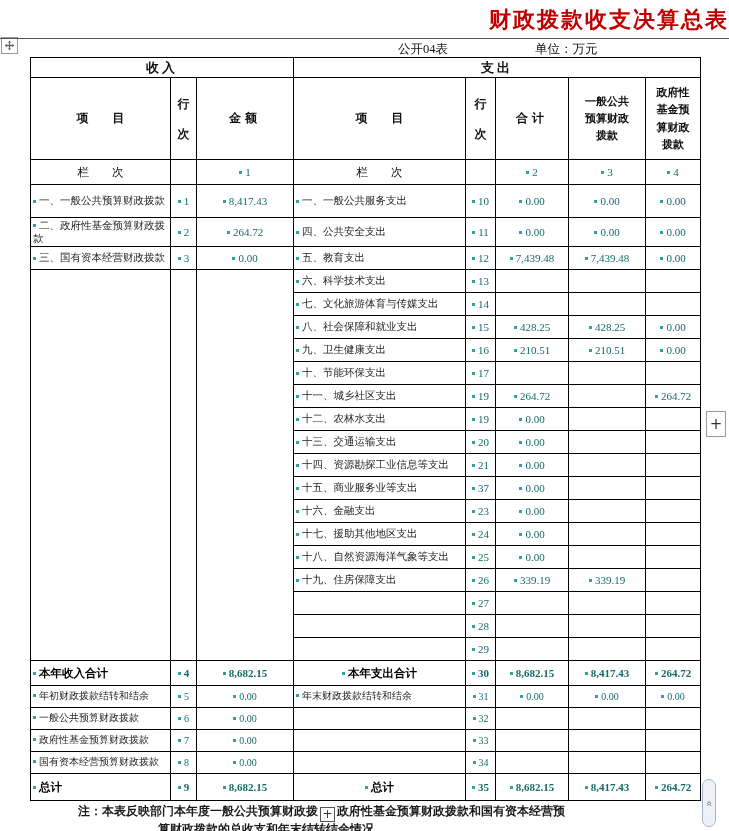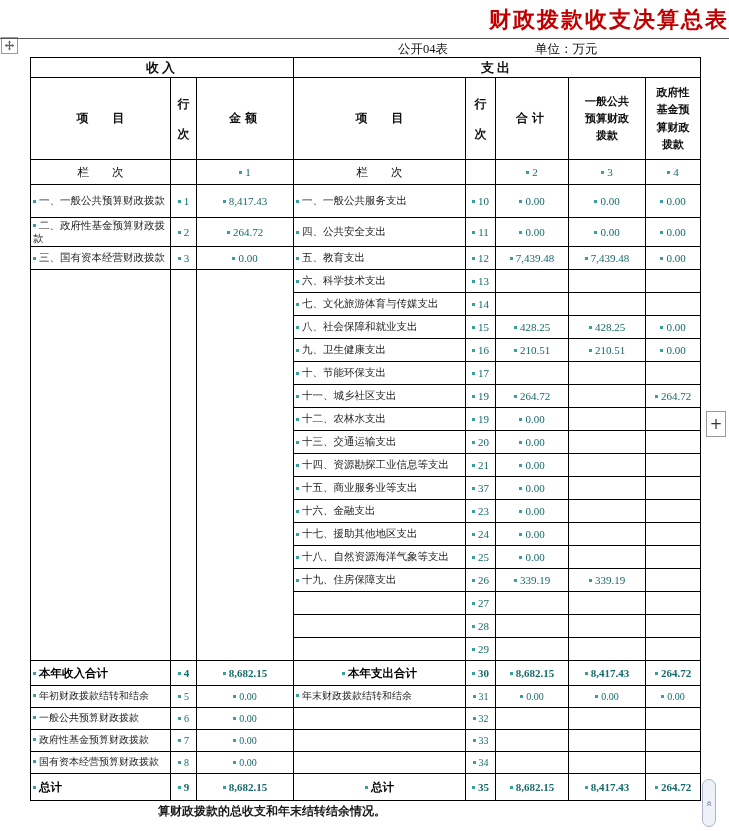--- a/index.html
+++ b/index.html
@@ -328,19 +328,22 @@
         <td class="item mk bold ctr">总计</td>
         <td class="num mk bold">35</td>
         <td class="num mk bold">8,682.15</td>
         <td class="num mk bold">8,417.43</td>
         <td class="num mk bold">264.72</td>
       </tr>
     </tbody>
 </table>
 
 <div class="note">
+  <div class="l1">
+    <span>注：本表反映部门本年度一般公共预算财政拨</span><span class="plusbox">+</span><span>政府性基金预算财政拨款和国有资本经营预</span>
+  </div>
   <div class="l2">算财政拨款的总收支和年末结转结余情况。</div>
 </div>
 
 <div class="plus-right">+</div>
 <div class="scroll-widget">
   <span>«</span>
 </div>
 
 </body></html>

